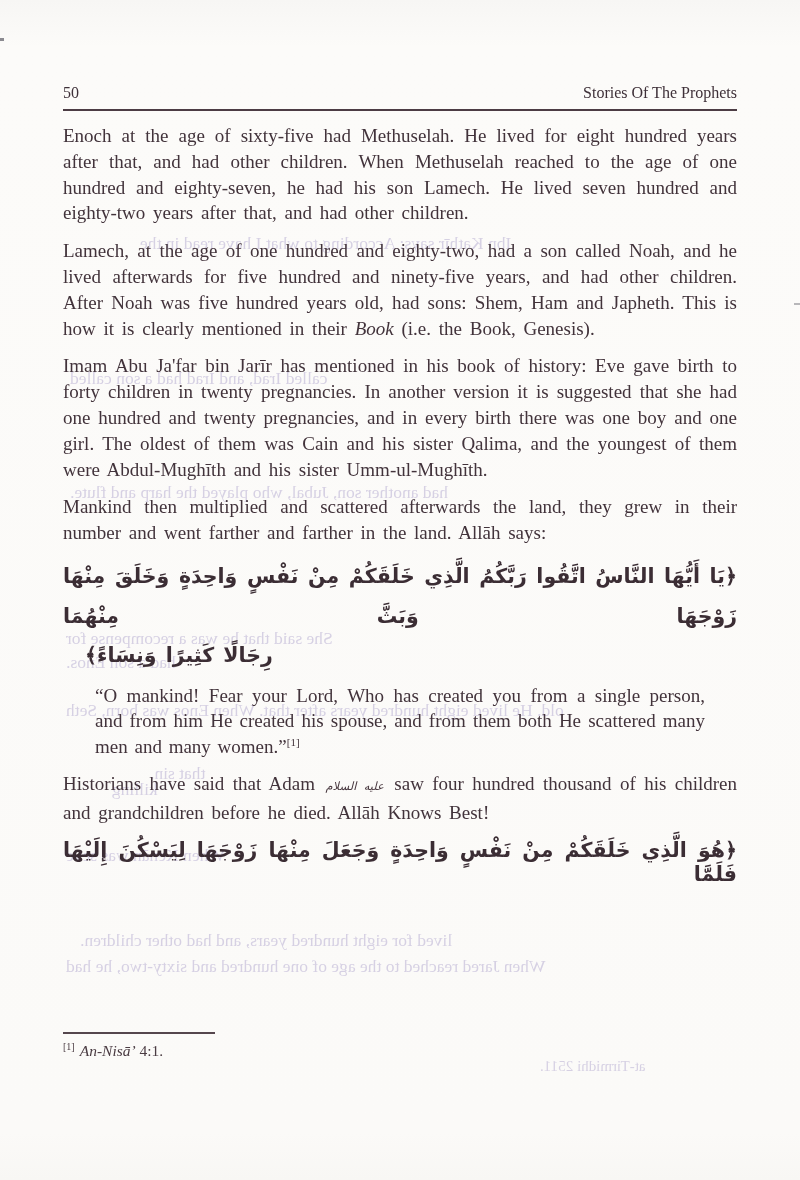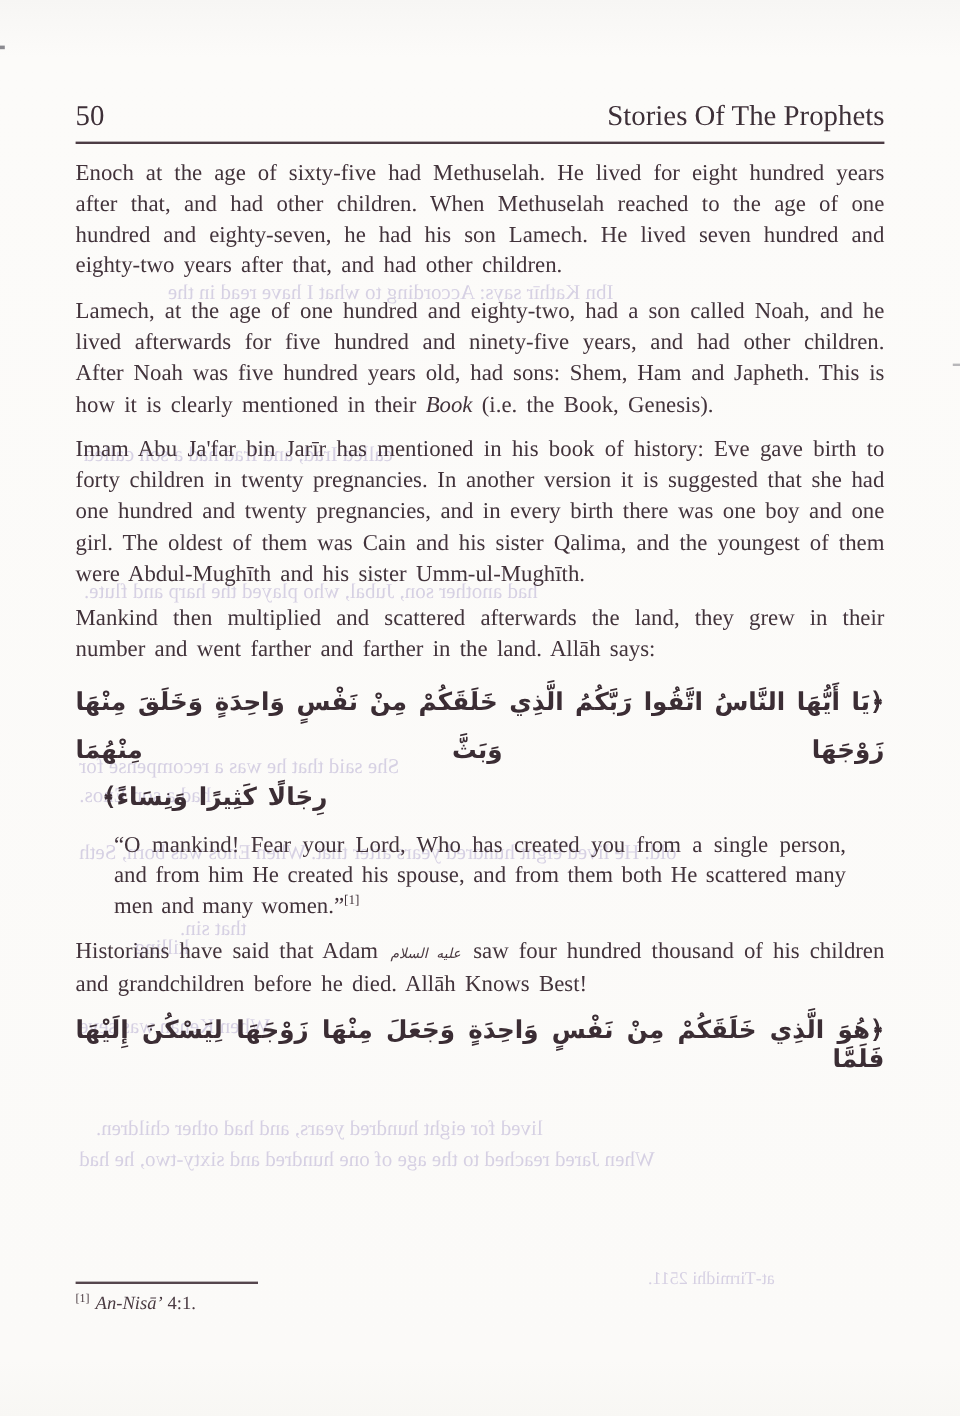--- a/index.html
+++ b/index.html
@@ -15,21 +15,21 @@
     background:linear-gradient(180deg,#f7f6f4 0%, #fcfbf9 4%, #fbfaf8 96%, #f8f7f4 100%);
     color:#42333b;
   }
   .content{
     position:absolute;
     left:63px; right:63px; top:84px;
   }
   
   .pg-header{
     display:flex; justify-content:space-between; align-items:baseline;
-    font-size:24px; color:#3e3038;
+    font-size:16px; color:#3e3038;
   }
   .header-rule{
     margin-top:7px;
     border-top:2px solid #4c3c44;
     height:0;
   }
   
   .body-par{
     margin:12px 0 0 0;
     font-size:19px;
@@ -78,21 +78,21 @@
     margin:9px 32px 0 32px;
     font-size:19px;
     line-height:25.5px;
     text-align:justify;
     word-spacing:2px;
   }
   .quote-block sup{font-size:11px; line-height:0;}
   
   .footnote-area{
     position:absolute;
-    left:63px; top:1068px; width:674px;
+    left:63px; top:1032px; width:674px;
   }
   .footnote-rule{
     width:152px;
     border-top:2px solid #55464d;
     height:0;
   }
   .footnote-text{
     margin-top:7px;
     font-size:15.5px;
     color:#4a3b42;

